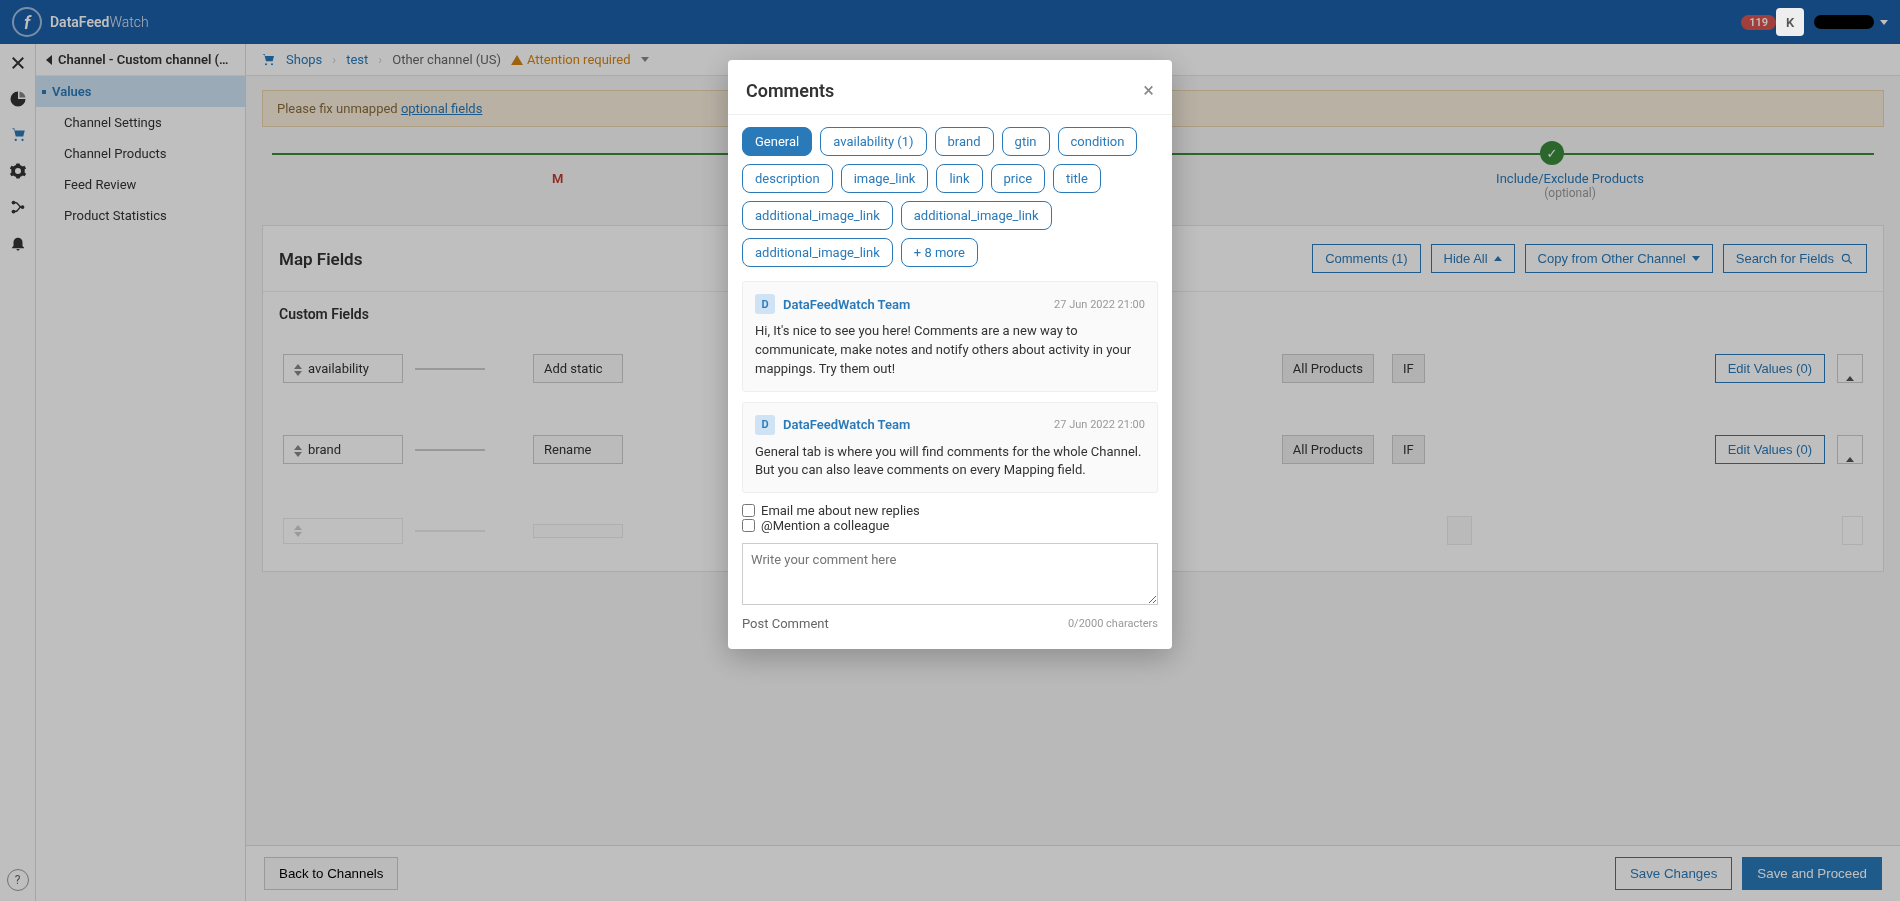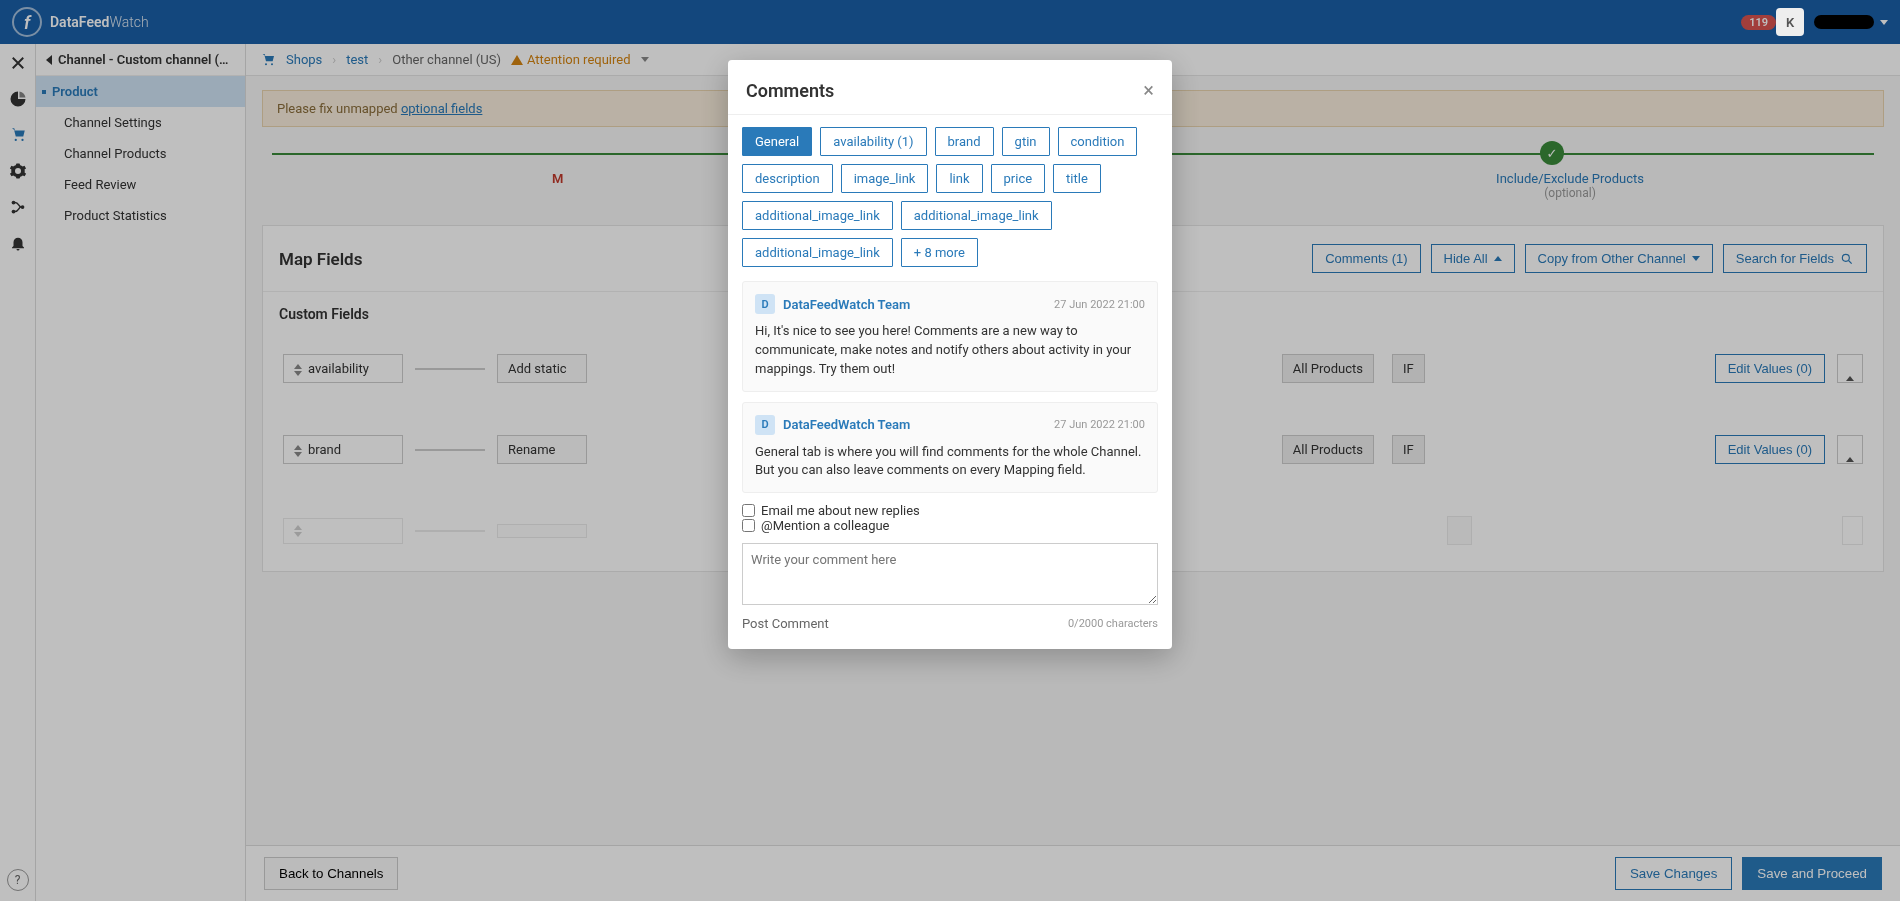--- a/index.html
+++ b/index.html
@@ -55,38 +55,38 @@
 .caret-dn-sm { width:0;height:0;border-left:4px solid transparent;border-right:4px solid transparent;border-top:5px solid currentColor; }
 
 .section-title { padding: 14px 16px 6px; font-weight:600; font-size:14px; color:#333; }
 .field-row { display:flex; align-items:center; padding: 26px 20px; gap: 12px; }
 .field-box { border:1px solid #ccc; padding:6px 10px; width:120px; position:relative; display:flex; align-items:flex-end; }
 .spinner { display:flex; flex-direction:column; margin-right:6px; }
 .sp-up,.sp-dn{ width:0;height:0;border-left:4px solid transparent;border-right:4px solid transparent; }
 .sp-up{border-bottom:5px solid #888; margin-bottom:2px;}
 .sp-dn{border-top:5px solid #888;}
 .connector { flex:0 0 70px; height:2px; background:#ccc; }
-.action-box { border:1px solid #ccc; padding:6px 10px; background:#fafafa; min-width:90px; }
+.action-box { border:1px solid #ccc; padding:6px 10px; background:#fafafa; min-width:90px;margin-left:36px; }
 .grow { flex:1; }
 .tag-grey { background:#eee; border:1px solid #ccc; padding:6px 10px; margin-right:6px; }
 .dd { border:1px solid #ccc; padding:6px 8px; background:#fff; }
 
 .footer { position:fixed; bottom:0; left:246px; right:0; height:56px; background:#fff; border-top:1px solid #ddd; display:flex; align-items:center; padding:0 18px; }
 .btn-grey { border:1px solid #ccc; background:#fafafa; padding:8px 14px; cursor:pointer; }
 .btn-blue-outline { border:1px solid #2a7ab9; color:#2a7ab9; background:#fff; padding:8px 14px; cursor:pointer; }
 .btn-blue { background:#2a7ab9; color:#fff; border:1px solid #2a7ab9; padding:8px 14px; cursor:pointer; }
 
 .overlay { position:fixed; inset:0; background:rgba(0,0,0,0.25); display:flex; align-items:flex-start; justify-content:center; padding-top:60px; }
 .modal { width: 444px; background:#fff; border-radius:4px; box-shadow:0 8px 30px rgba(0,0,0,0.25); }
 .modal-head { padding: 18px 18px 12px; display:flex; align-items:center; }
 .modal-head h3 { font-size:18px; font-weight:600; }
 .modal-close { margin-left:auto; font-size:20px; color:#888; cursor:pointer; }
 .modal-body { padding: 12px 14px 18px; border-top:1px solid #eee; }
 .chips { display:flex; flex-wrap:wrap; gap:8px; margin-bottom: 14px; }
-.chip { border:1px solid #2a7ab9; color:#2a7ab9; padding:6px 12px; font-size:13px; cursor:pointer; border-radius:1px; }
+.chip { border:1px solid #2a7ab9; color:#2a7ab9; padding:6px 12px; font-size:13px; cursor:pointer; border-radius:8px; }
 .chip.active { background:#2a7ab9; color:#fff; }
 .comment-card { background:#fafafa; border:1px solid #eee; border-radius:3px; padding:12px; margin-bottom:10px; }
 .comment-head { display:flex; align-items:center; gap:8px; margin-bottom:8px; }
 .av { width:20px;height:20px;background:#cfe3f5;color:#2a7ab9;border-radius:3px;display:flex;align-items:center;justify-content:center;font-size:11px;font-weight:600; }
 .author { color:#2a7ab9; font-weight:600; font-size:13px; }
 .ts { margin-left:auto; color:#999; font-size:11px; }
 .comment-text { font-size:13px; line-height:1.45; color:#333; }
 .checks { display:flex; flex-direction:column; margin:10px 0; font-size:13px; color:#333; }
 .checks label { display:flex; align-items:center; gap:6px; }
 textarea.cinput { width:100%; height:62px; border:1px solid #ccc; padding:8px; font-family:inherit; font-size:13px; resize:vertical; }
@@ -151,21 +151,21 @@
         </svg>
       </div>
     <div class="help-icon">?</div>
   </div>
 
   <div class="sidepanel">
     <div class="sidepanel-header">
       <span class="chev-left"></span>
       <span>Channel - Custom channel (…</span>
     </div>
-    <div class="menu-item active">Product</div>
+    <div class="menu-item active">Values</div>
     <div class="menu-item">Channel Settings</div>
     <div class="menu-item">Channel Products</div>
     <div class="menu-item">Feed Review</div>
     <div class="menu-item">Product Statistics</div>
   </div>
 
   <div class="main">
     <div class="breadcrumb">
       <svg viewBox="0 0 24 24" width="16" height="16" fill="#2a7ab9">
           <path d="M7 6h14l-2 8H9L7 6zm-3-3h3l1 3M9 20a1.5 1.5 0 1 0 0-3 1.5 1.5 0 0 0 0 3zm9 0a1.5 1.5 0 1 0 0-3 1.5 1.5 0 0 0 0 3z"></path>

